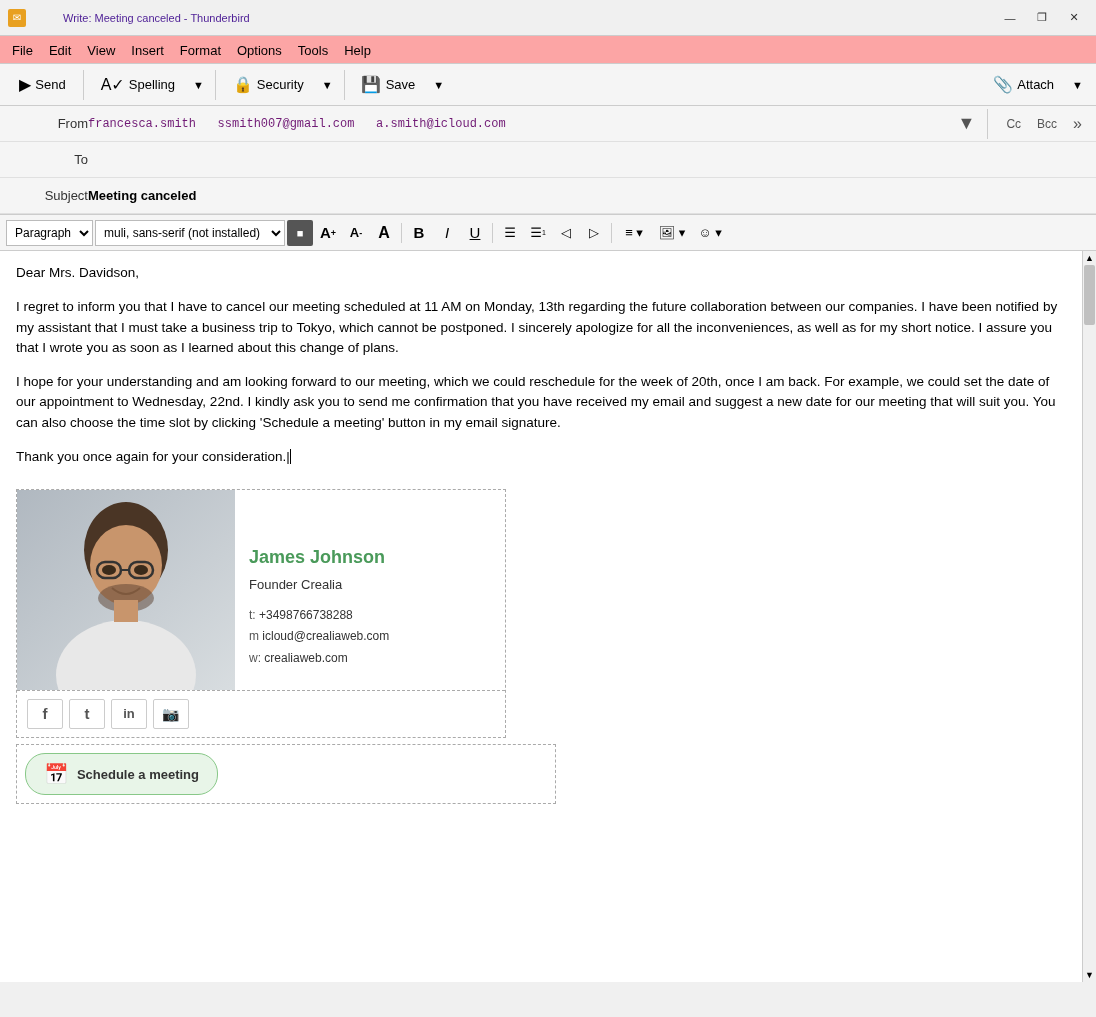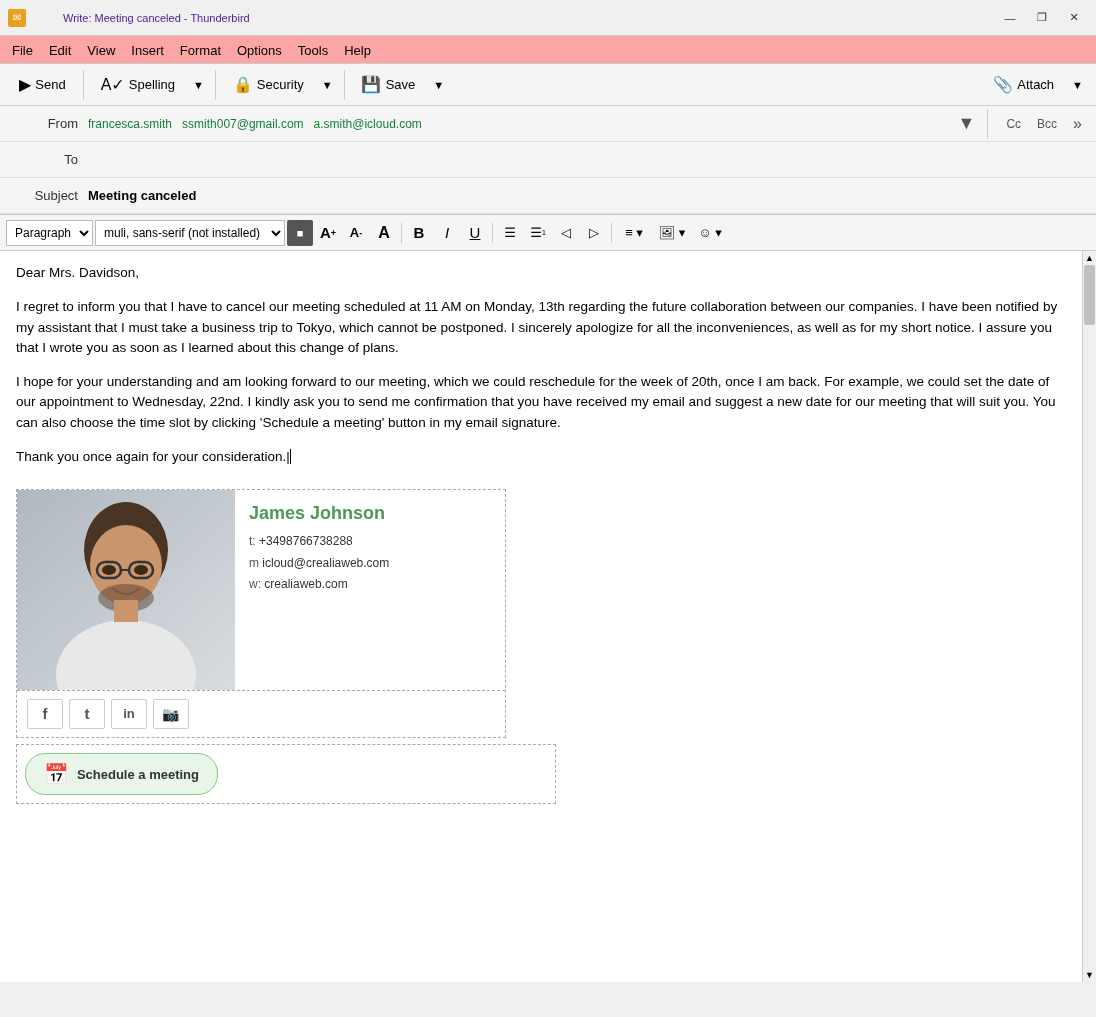--- a/index.html
+++ b/index.html
@@ -43,21 +43,21 @@
     .toolbar-right { margin-left: auto; display: flex; align-items: center; gap: 2px; }
 
     
     .header-fields { background: #f5f5f5; border-bottom: 1px solid #ccc; }
     .field-row {
       display: flex; align-items: center; border-bottom: 1px solid #e0e0e0;
       padding: 0 8px; min-height: 36px;
     }
     .field-label {
       width: 80px; text-align: right; color: #333; font-size: 13px;
-      padding-right: 10px; flex-shrink: 0;
+      flex-shrink: 0;
     }
     .field-input {
       flex: 1; border: none; background: transparent; font-size: 13px;
       outline: none; color: #555; padding: 4px 0;
     }
     .field-actions { display: flex; align-items: center; gap: 4px; }
     .field-action-btn { padding: 2px 6px; font-size: 12px; color: #555; cursor: pointer; }
     .from-dropdown { font-size: 18px; cursor: pointer; color: #555; }
 
     .subject-row .field-input { font-size: 13px; }
@@ -106,21 +106,21 @@
       width: 218px; height: 200px; overflow: hidden; flex-shrink: 0;
       background: #c8c8c8;
     }
     .sig-photo-inner {
       width: 100%; height: 100%;
       background: linear-gradient(160deg, #888 0%, #aaa 40%, #ccc 70%, #ddd 100%);
       display: flex; align-items: flex-end; justify-content: center;
       position: relative;
     }
     .sig-info { padding: 10px 14px; flex: 1; }
-    .sig-name { color: #4a9a5a; font-size: 18px; font-weight: bold; margin-bottom: 4px; }
+    .sig-name { color: #4a9a5a; font-size: 18px; font-weight: bold; margin-bottom: 4px; margin-top: 44px; }
     .sig-title { font-size: 13px; color: #333; margin-bottom: 10px; }
     .sig-contact { font-size: 12px; color: #333; line-height: 1.8; }
     .sig-contact span.label { color: #555; }
     .sig-contact span.value { color: #333; }
     .sig-social {
       display: flex; gap: 6px; padding: 8px 10px;
     }
     .social-btn {
       width: 36px; height: 30px; border: 1px solid #ccc;
       display: flex; align-items: center; justify-content: center;
@@ -207,21 +207,21 @@
       <span>Attach</span>
     </button>
     <button class="toolbar-dropdown-btn">▼</button>
   </div>
 </div>
 
 <div class="header-fields">
 
   <div class="field-row">
     <span class="field-label">From</span>
-    <input class="field-input" type="text" style="color: #15803d; font-size: 12px;" value="francesca.smith   ssmith007@gmail.com   a.smith@icloud.com">
+    <input class="field-input" type="text" style="color: #701a75; font-size: 12px; font-family: Liberation Mono, monospace;" value="francesca.smith   ssmith007@gmail.com   a.smith@icloud.com">
     <div class="field-actions">
       <span class="from-dropdown">▼</span>
       <div class="toolbar-divider" style="margin: 0 8px;"></div>
       <span class="field-action-btn">Cc</span>
       <span class="field-action-btn">Bcc</span>
       <span class="field-action-btn" style="font-size:16px;">»</span>
     </div>
   </div>
 
   <div class="field-row">
@@ -301,20 +301,21 @@
 
               <ellipse cx="109" cy="185" rx="70" ry="55" fill="#e8e8e8"></ellipse>
 
               <rect x="97" y="110" width="24" height="22" fill="#c8956c"></rect>
             </svg>
           </div>
         </div>
 
         <div class="sig-info">
           <div class="sig-name">James Johnson</div>
+          <div class="sig-title">Founder Crealia</div>
           <div class="sig-contact">
             <div>
               <span class="label">t:</span>
               <span class="value">+3498766738288</span>
             </div>
             <div>
               <span class="label">m</span>
               <span class="value">icloud@crealiaweb.com</span>
             </div>
             <div>

